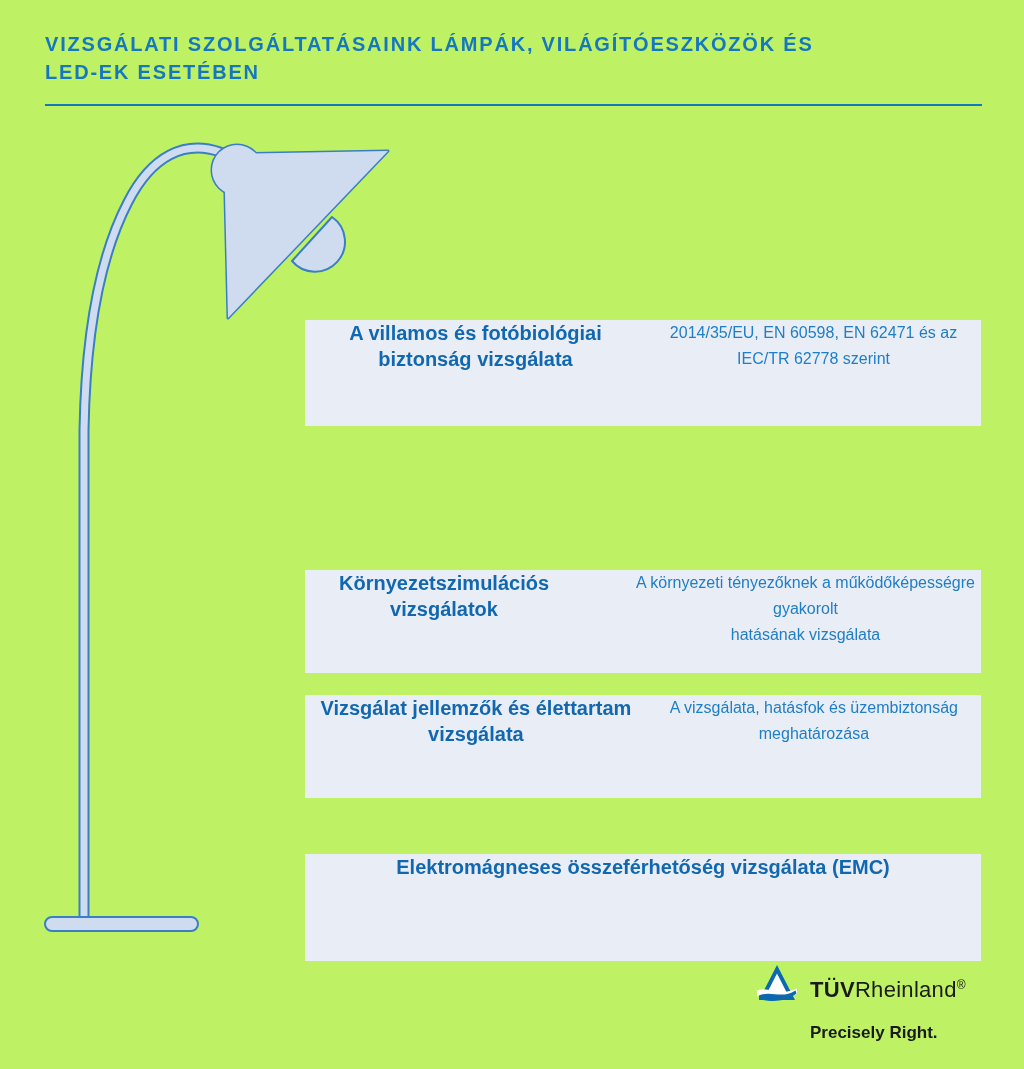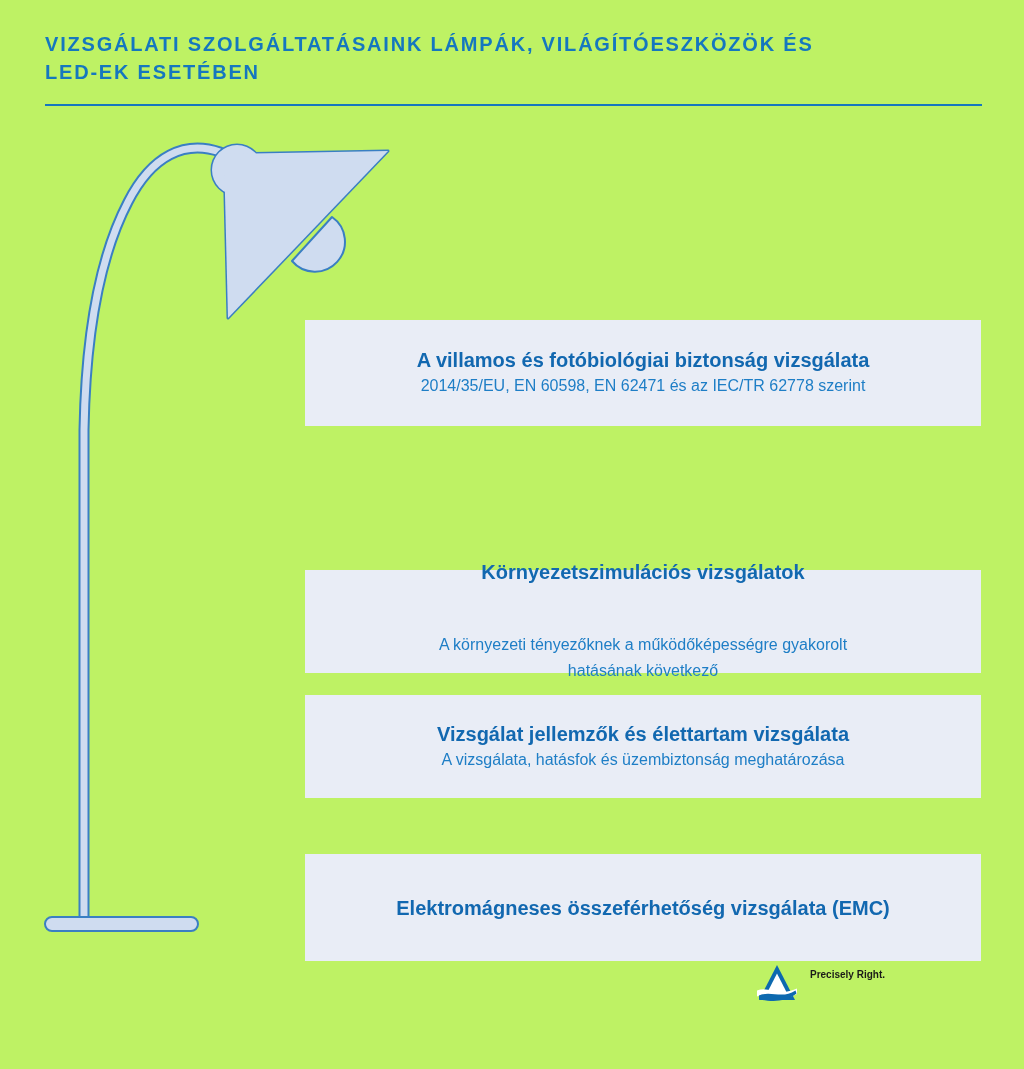--- a/index.html
+++ b/index.html
@@ -12,21 +12,21 @@
     font-size:20px; font-weight:700; letter-spacing:1.8px; line-height:28px;
     color:#1577bf; white-space:pre-line;
   }
   .title-rule {
     position:absolute; left:45px; top:104px; width:937px; height:2px;
     background:#1577bf;
   }
   .lamp { position:absolute; left:0; top:0; }
   .service-box {
     position:absolute; left:305px; width:676px; background:#e9edf6;
-    display:flex; flex-direction:column; align-items:center; justify-content:center;
+    display:flex; flex-direction:row; justify-content:center;
     text-align:center;
   }
   .box-1 { top:320px; height:106px; }
   .box-2 { top:446px; height:104px; }
   .box-3 { top:570px; height:103px;gap:47px; }
   .box-4 { top:695px; height:103px; }
   .box-5 { top:854px; height:107px; }
   .service-heading {
     font-size:20px; font-weight:700; color:#1268b0; line-height:26px;
     white-space:pre-line;
@@ -34,21 +34,21 @@
   .service-detail {
     font-size:16px; font-weight:400; color:#1e7ec6; line-height:26px;
     white-space:pre-line;
   }
   .logo-block { position:absolute; left:757px; top:963px; display:flex; align-items:flex-start; }
   .logo-icon { display:block; flex:0 0 auto; }
   .logo-text { margin-left:13px; color:#1a1a18; }
   .brand { font-size:22px; font-weight:400; line-height:26px; letter-spacing:0.3px; margin-top:9px; white-space:nowrap; }
   .brand .b { font-weight:700; }
   .brand sup { font-size:12px; }
-  .tagline { font-size:10px; font-weight:700; margin-top:6px; white-space:nowrap; }
+  .tagline { font-size:17px; font-weight:700; margin-top:20px; white-space:nowrap; }
 </style>
 </head>
 <body>
 
 <div class="canvas">
 
   <h1 class="page-title">VIZSGÁLATI SZOLGÁLTATÁSAINK LÁMPÁK, VILÁGÍTÓESZKÖZÖK ÉS
 LED-EK ESETÉBEN</h1>
   <div class="title-rule"></div>
 
@@ -69,37 +69,38 @@
 
   <section class="service-box box-1">
     <div class="service-heading">A villamos és fotóbiológiai biztonság vizsgálata</div>
     <div class="service-detail">2014/35/EU, EN 60598, EN 62471 és az IEC/TR 62778 szerint</div>
   </section>
 
 
   <section class="service-box box-3">
     <div class="service-heading">Környezetszimulációs vizsgálatok</div>
     <div class="service-detail">A környezeti tényezőknek a működőképességre gyakorolt
-hatásának következő</div>
+hatásának vizsgálata</div>
   </section>
 
   <section class="service-box box-4">
     <div class="service-heading">Vizsgálat jellemzők és élettartam vizsgálata</div>
     <div class="service-detail">A vizsgálata, hatásfok és üzembiztonság meghatározása</div>
   </section>
 
   <section class="service-box box-5">
     <div class="service-heading">Elektromágneses összeférhetőség vizsgálata (EMC)</div>
   </section>
 
   <div class="logo-block">
     <svg class="logo-icon" width="40" height="40" viewBox="0 0 40 40" aria-hidden="true">
       <path d="M20 2 L38 37 L2 37 Z" fill="#0d69af"></path>
       <path d="M20 10.5 L31.5 33 L8.5 33 Z" fill="#ffffff"></path>
       <path d="M0 27.5 C12 23 22 34 40 25.5 L40 31 C24 39.5 14 27.5 0 33.5 Z" fill="#ffffff"></path>
       <path d="M2 32.5 C14 27 25 36.5 38.5 27.5 L39.5 30.5 C27 40.5 12 38 2 36.5 Z" fill="#0d69af"></path>
     </svg>
     <div class="logo-text">
+      <div class="brand"><span class="b">TÜV</span><span>Rheinland</span><sup>®</sup></div>
       <div class="tagline">Precisely Right.</div>
     </div>
   </div>
 
 </div>
 
 </body></html>

